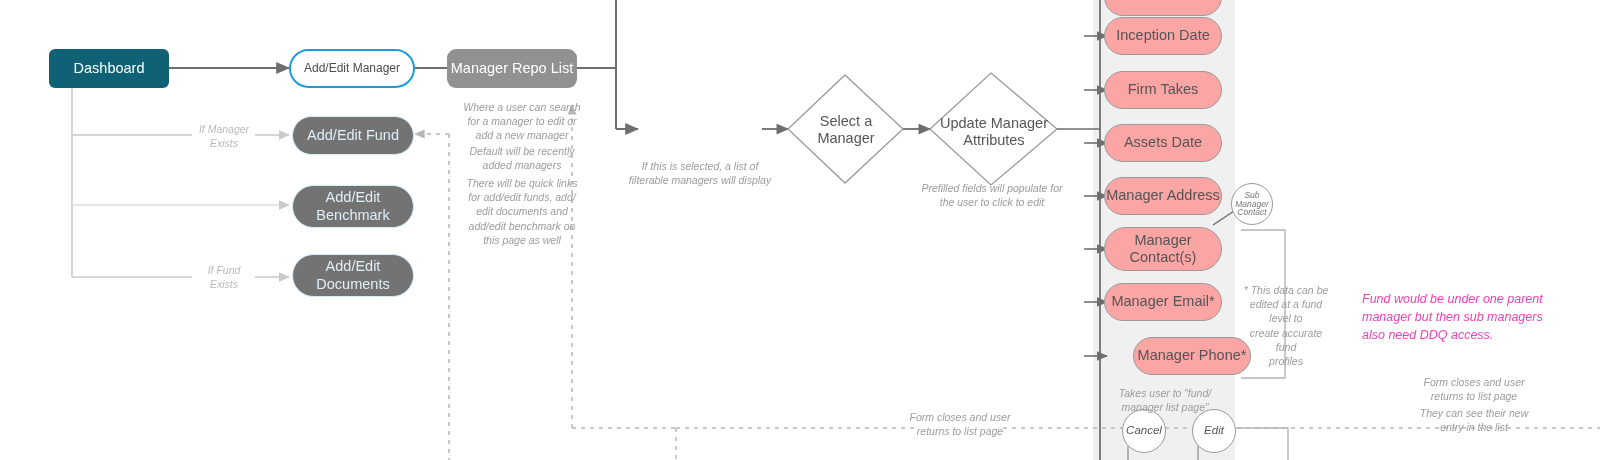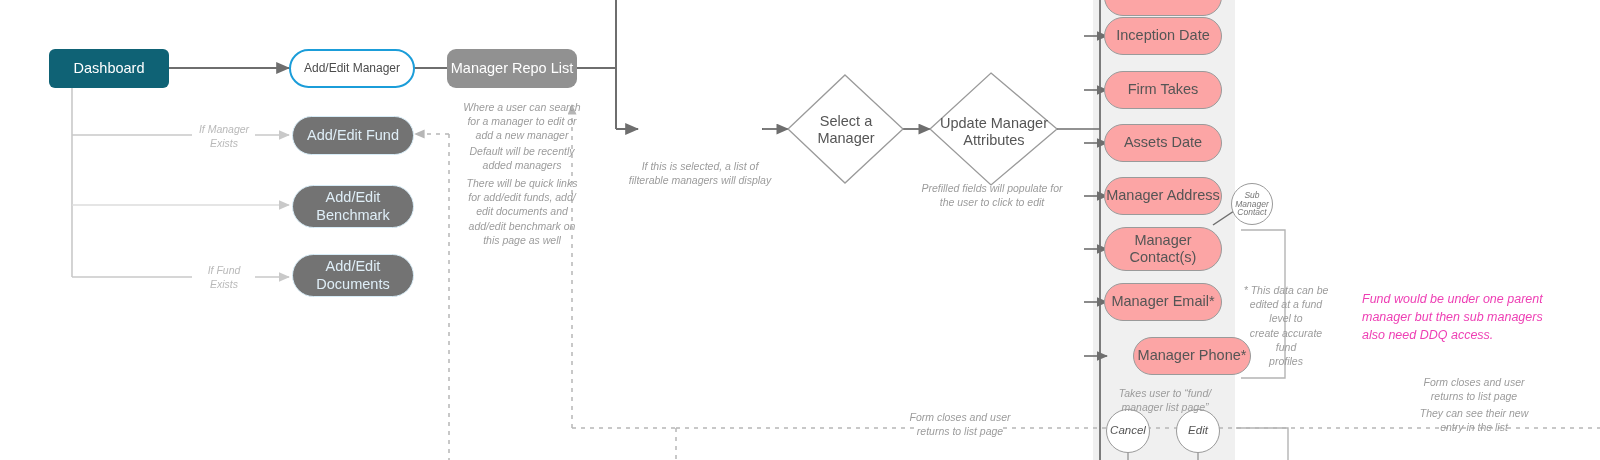--- a/index.html
+++ b/index.html
@@ -66,20 +66,21 @@
     border-radius: 999px;
     font-size: 14.5px;
   }
   .node-circle {
     background: #ffffff;
     color: #555555;
     border: 1.3px solid #9a9a9a;
     border-radius: 50%;
     font-style: italic;
     font-size: 11.5px;
+    margin-left: 16px;
   }
   .node-circle-sm {
     background: #ffffff;
     color: #777777;
     border: 1.1px solid #9a9a9a;
     border-radius: 50%;
     font-style: italic;
     font-size: 8.5px;
     line-height: 1.05;
   }

